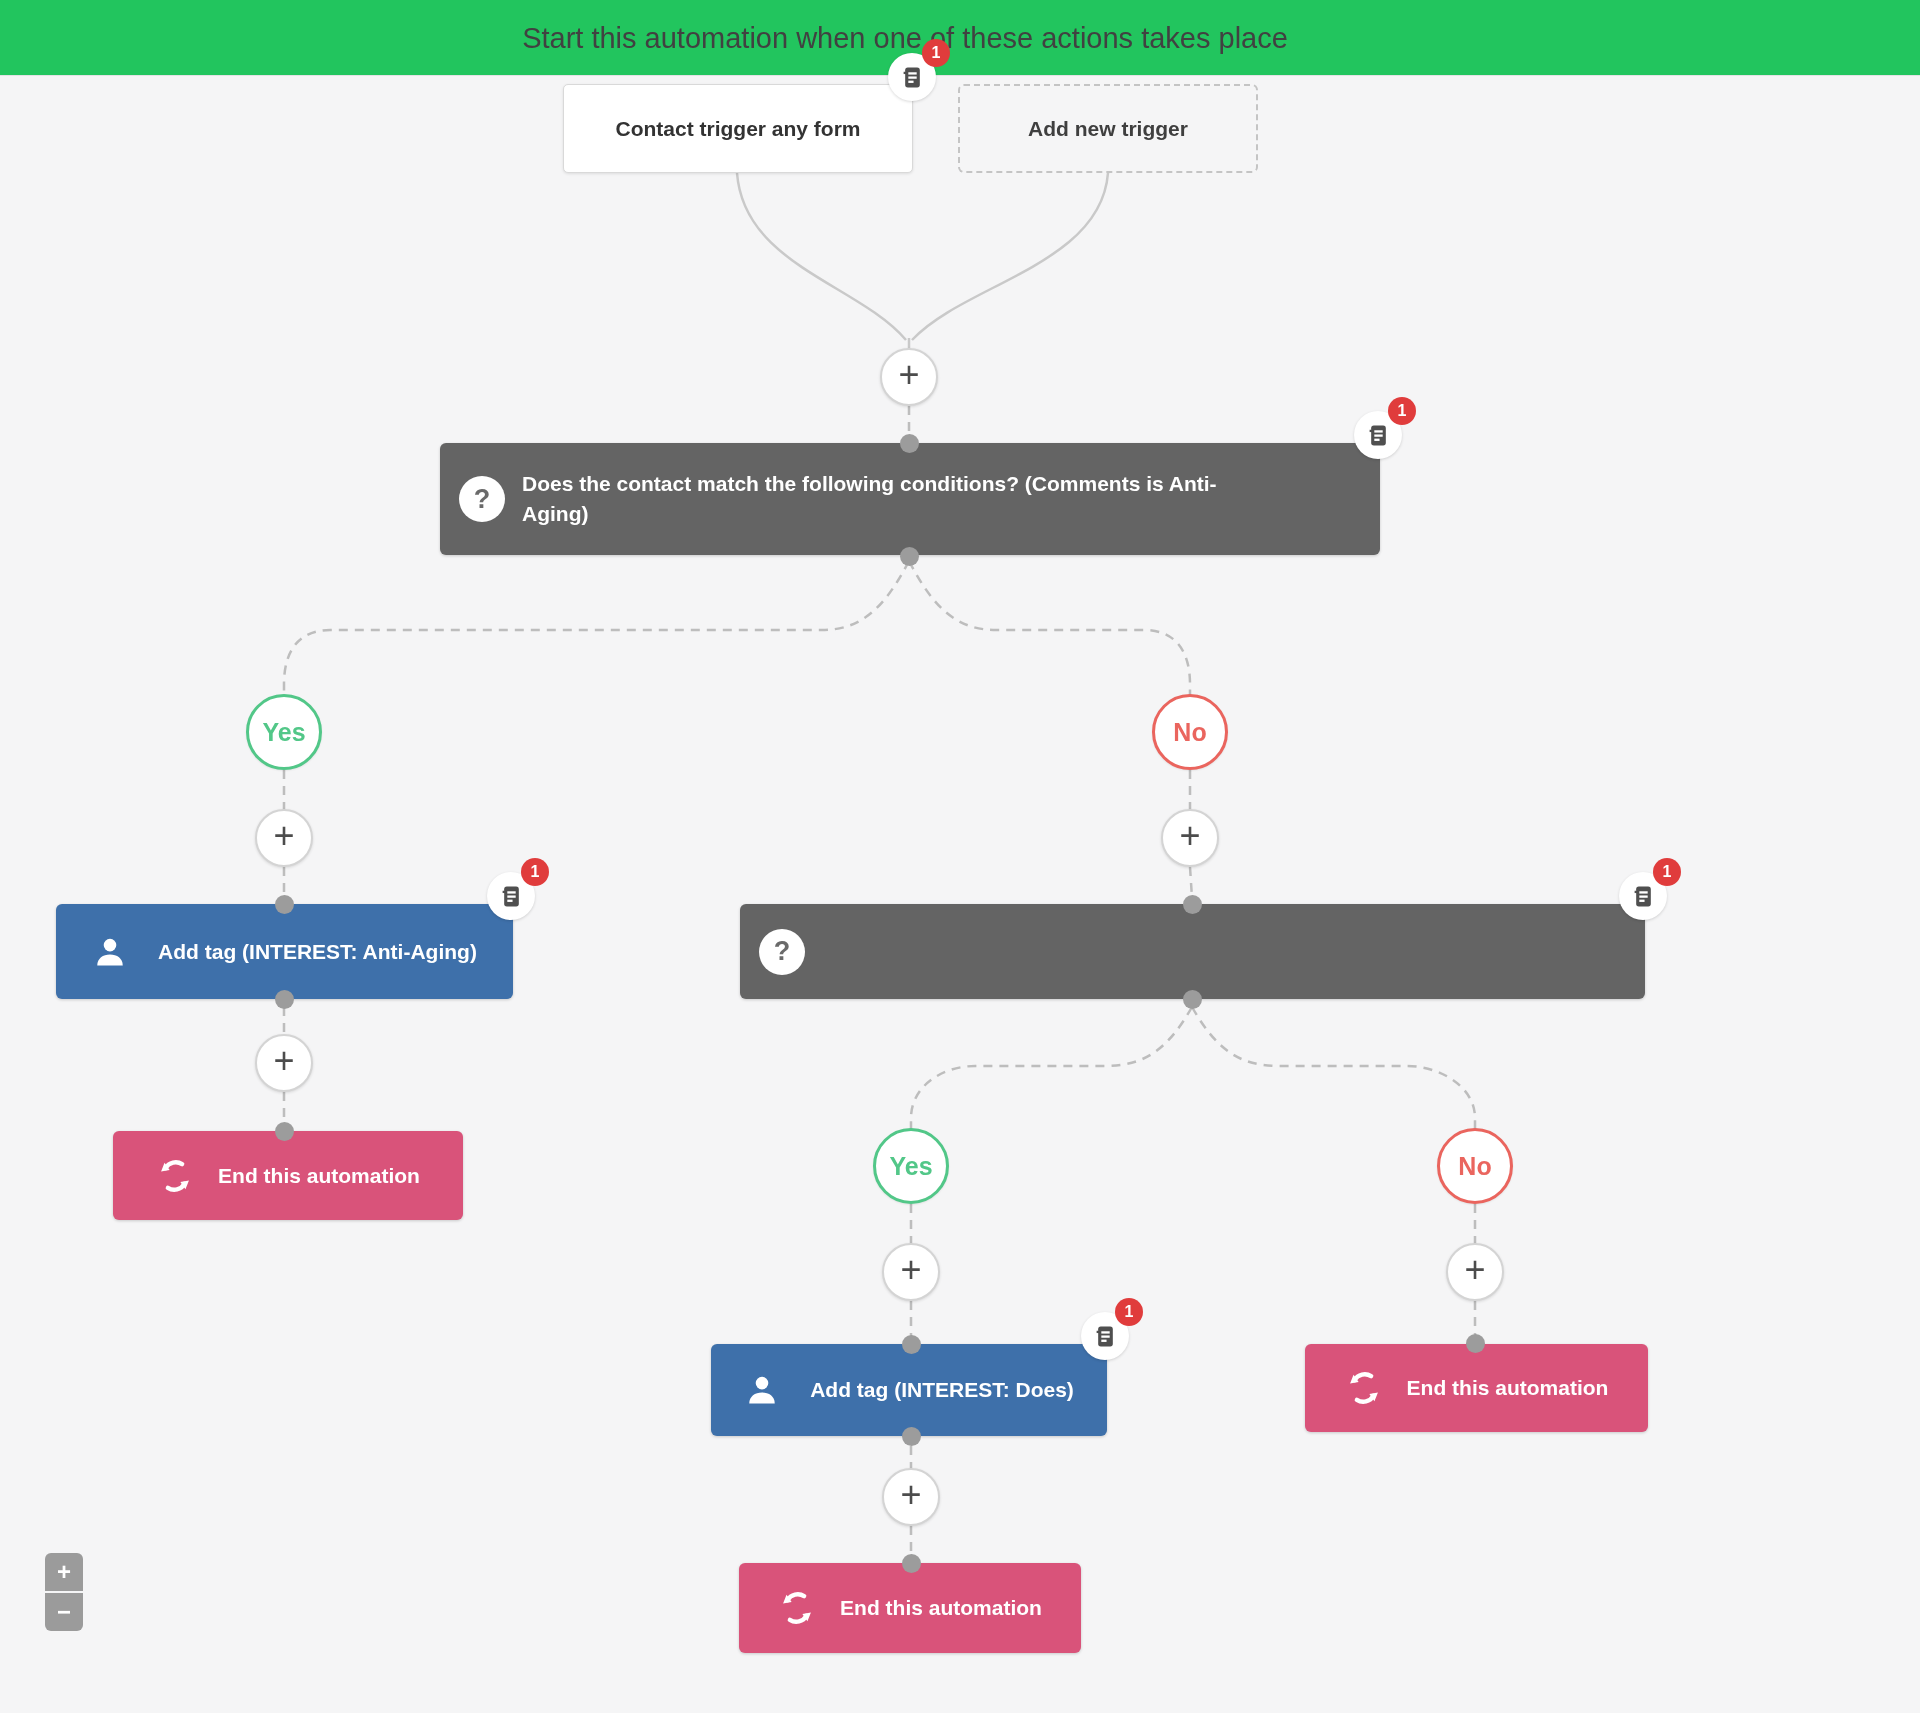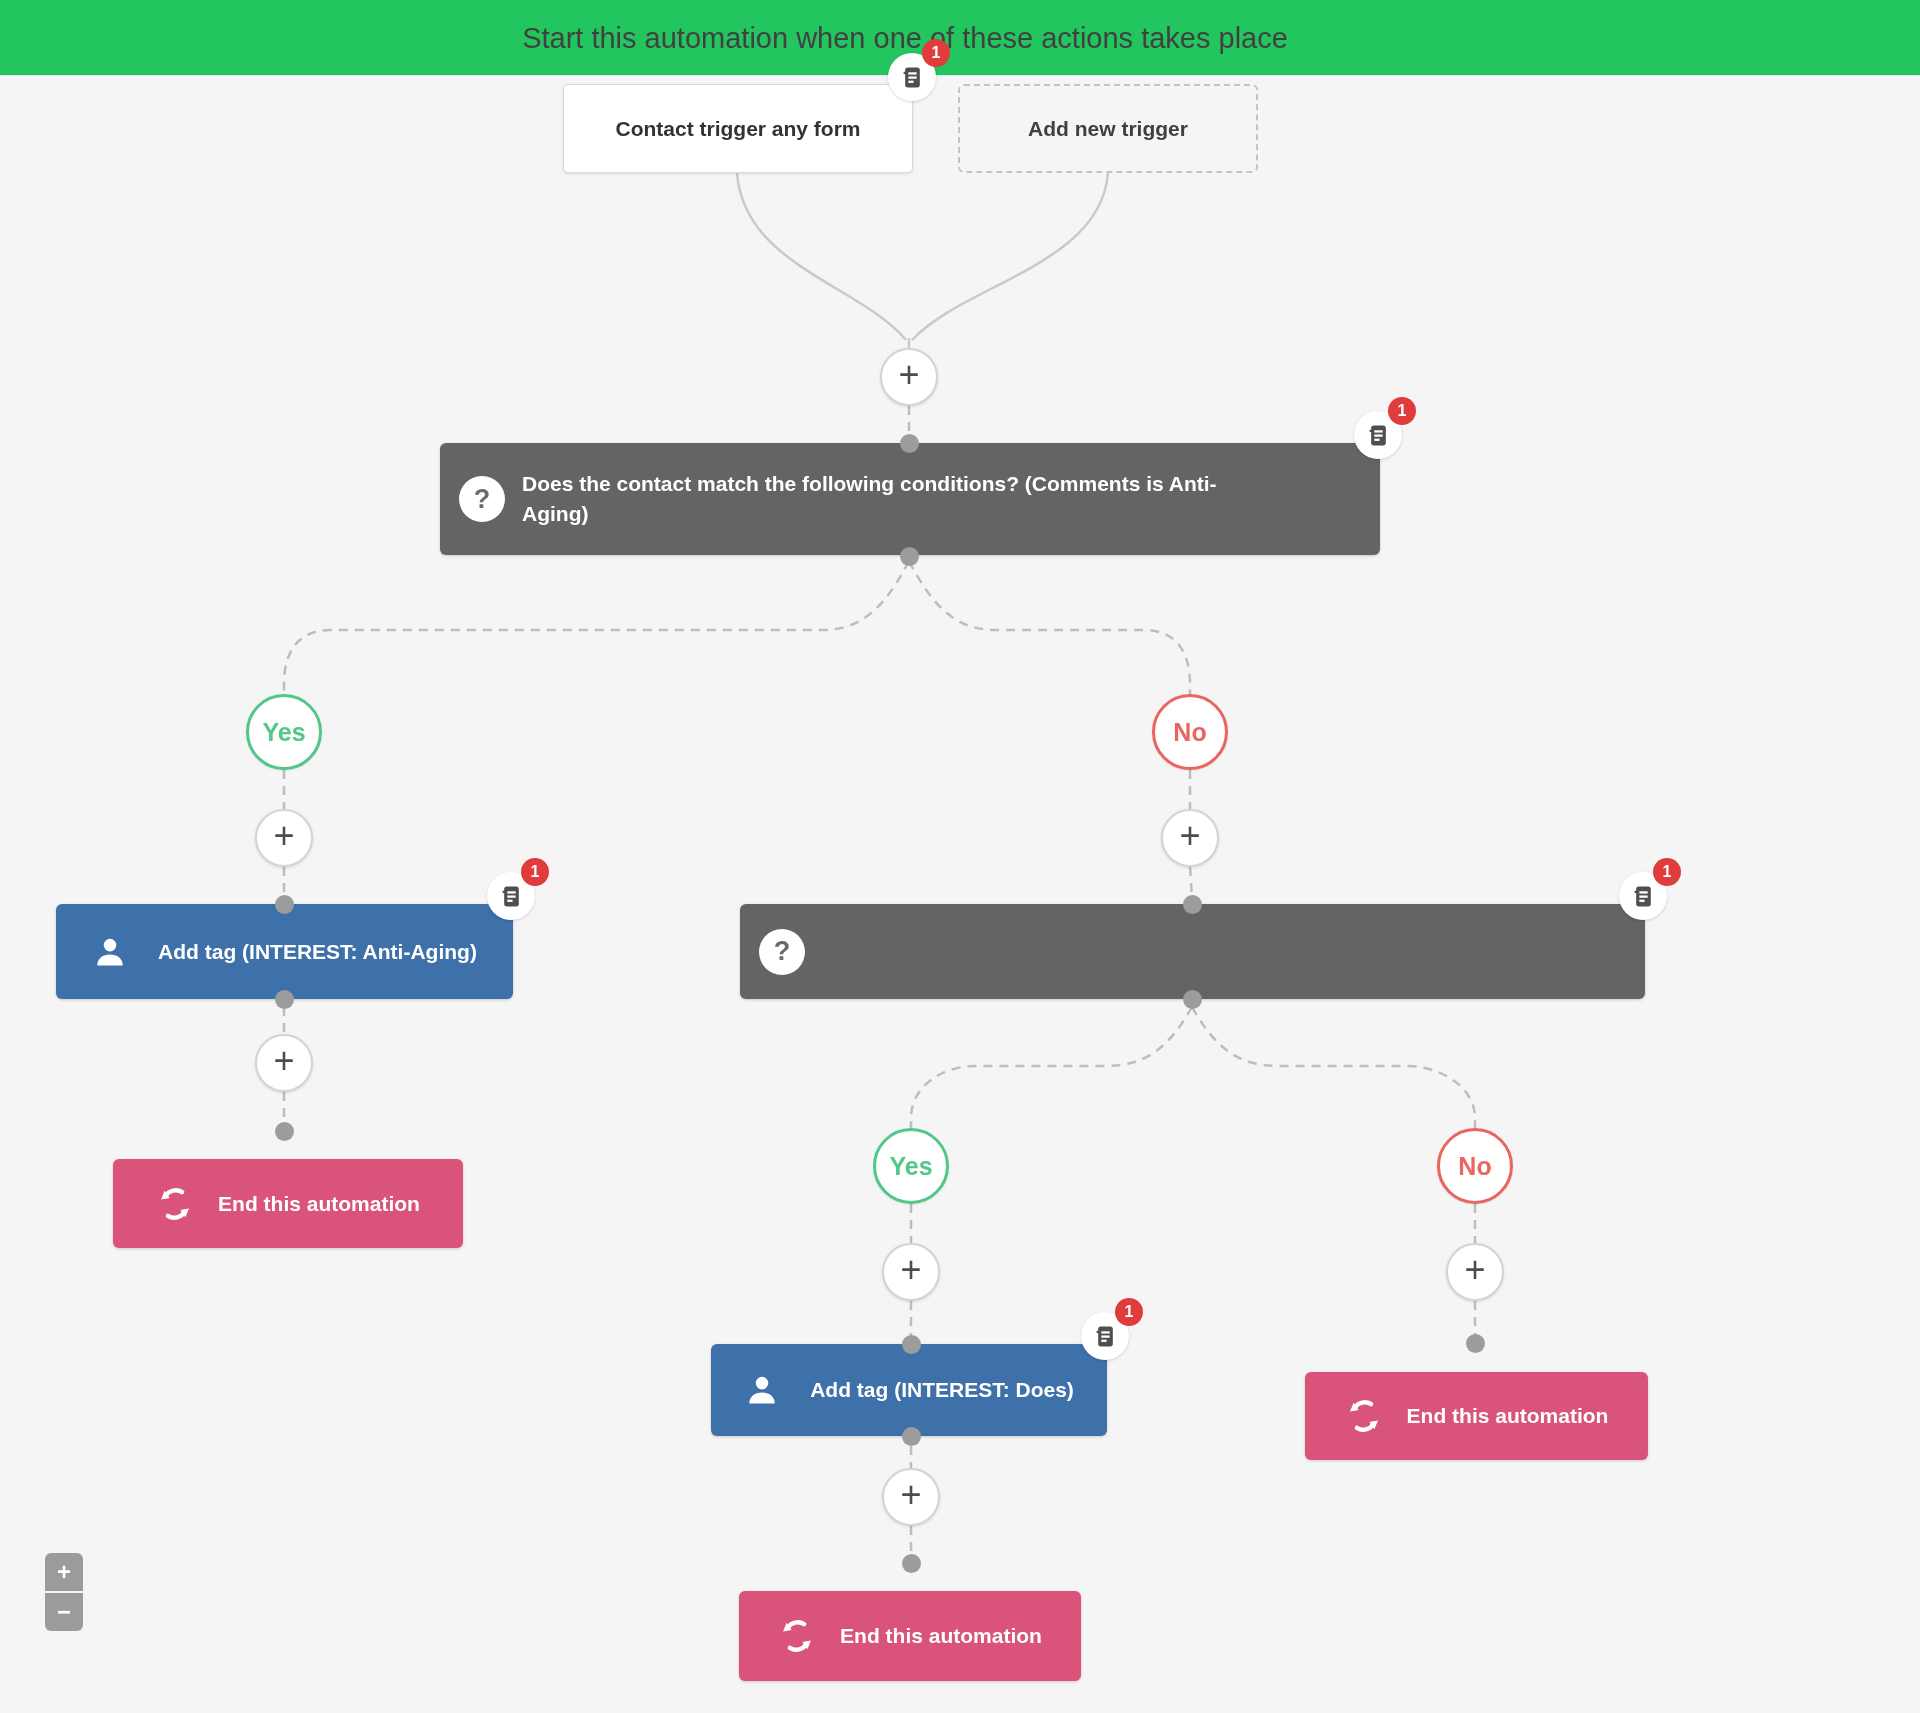--- a/index.html
+++ b/index.html
@@ -62,21 +62,21 @@
   .action-box{
     background:var(--action-blue);
     box-shadow:0 1px 3px rgba(0,0,0,.18);
     color:#ffffff;font-size:21px;font-weight:bold;
     justify-content:center;gap:30px;
   }
   .end-box{
     background:var(--end-pink);
     box-shadow:0 1px 3px rgba(0,0,0,.18);
     color:#ffffff;font-size:21px;font-weight:bold;
-    justify-content:center;gap:24px;margin-top:28px;
+    justify-content:center;gap:24px;
   }
   .badge{position:absolute;z-index:5;}
   .badge .badge-circle{
     position:absolute;width:48px;height:48px;border-radius:50%;background:#ffffff;
     box-shadow:0 1px 3px rgba(0,0,0,.15);
     display:flex;align-items:center;justify-content:center;
   }
   .badge .badge-count{
     position:absolute;left:34px;top:-14px;width:28px;height:28px;border-radius:50%;
     background:var(--badge-red);color:#ffffff;font-size:16px;font-weight:bold;

